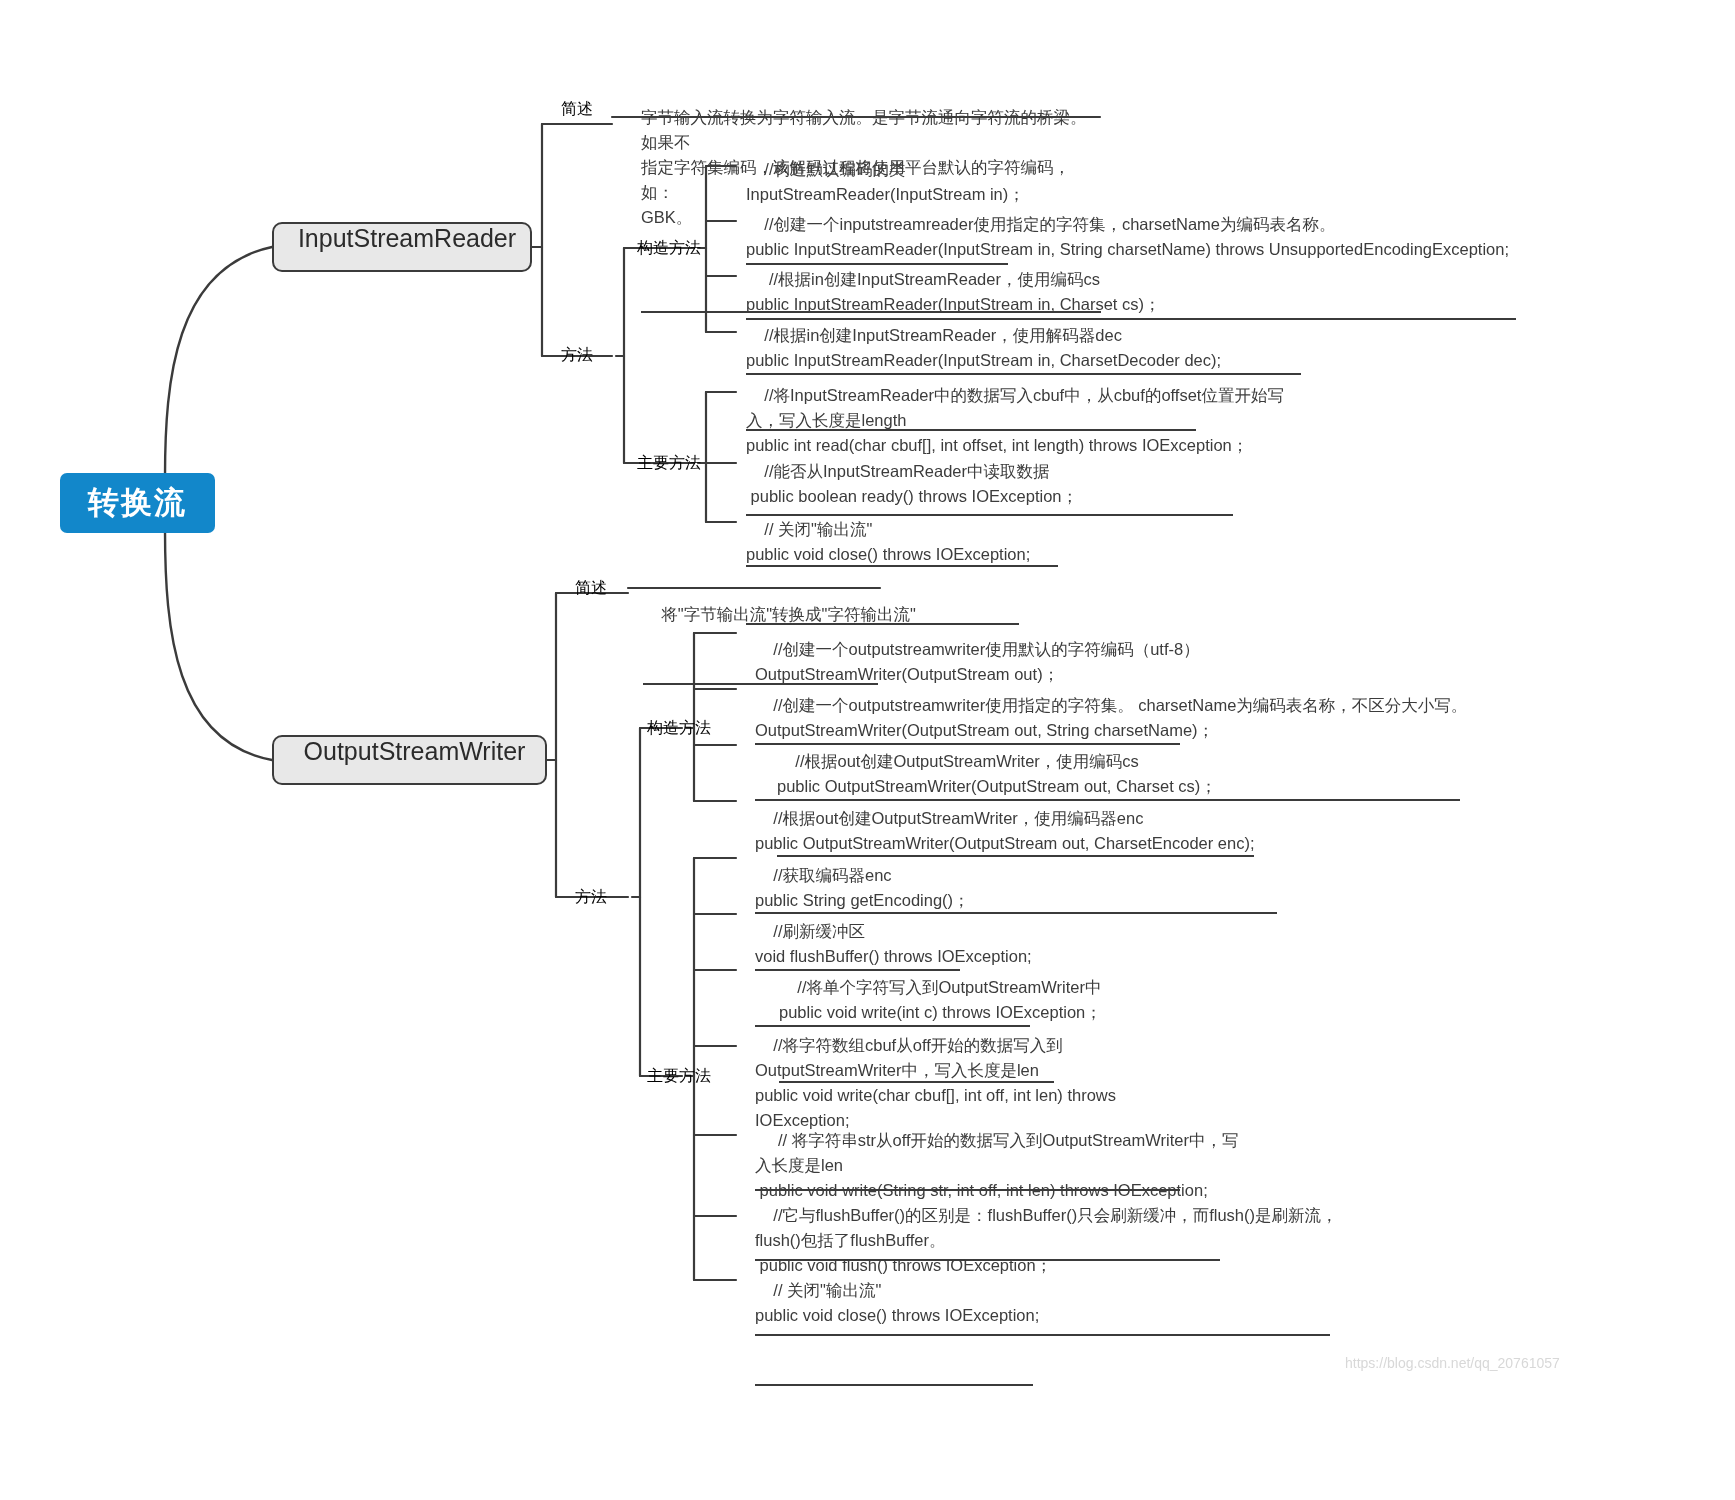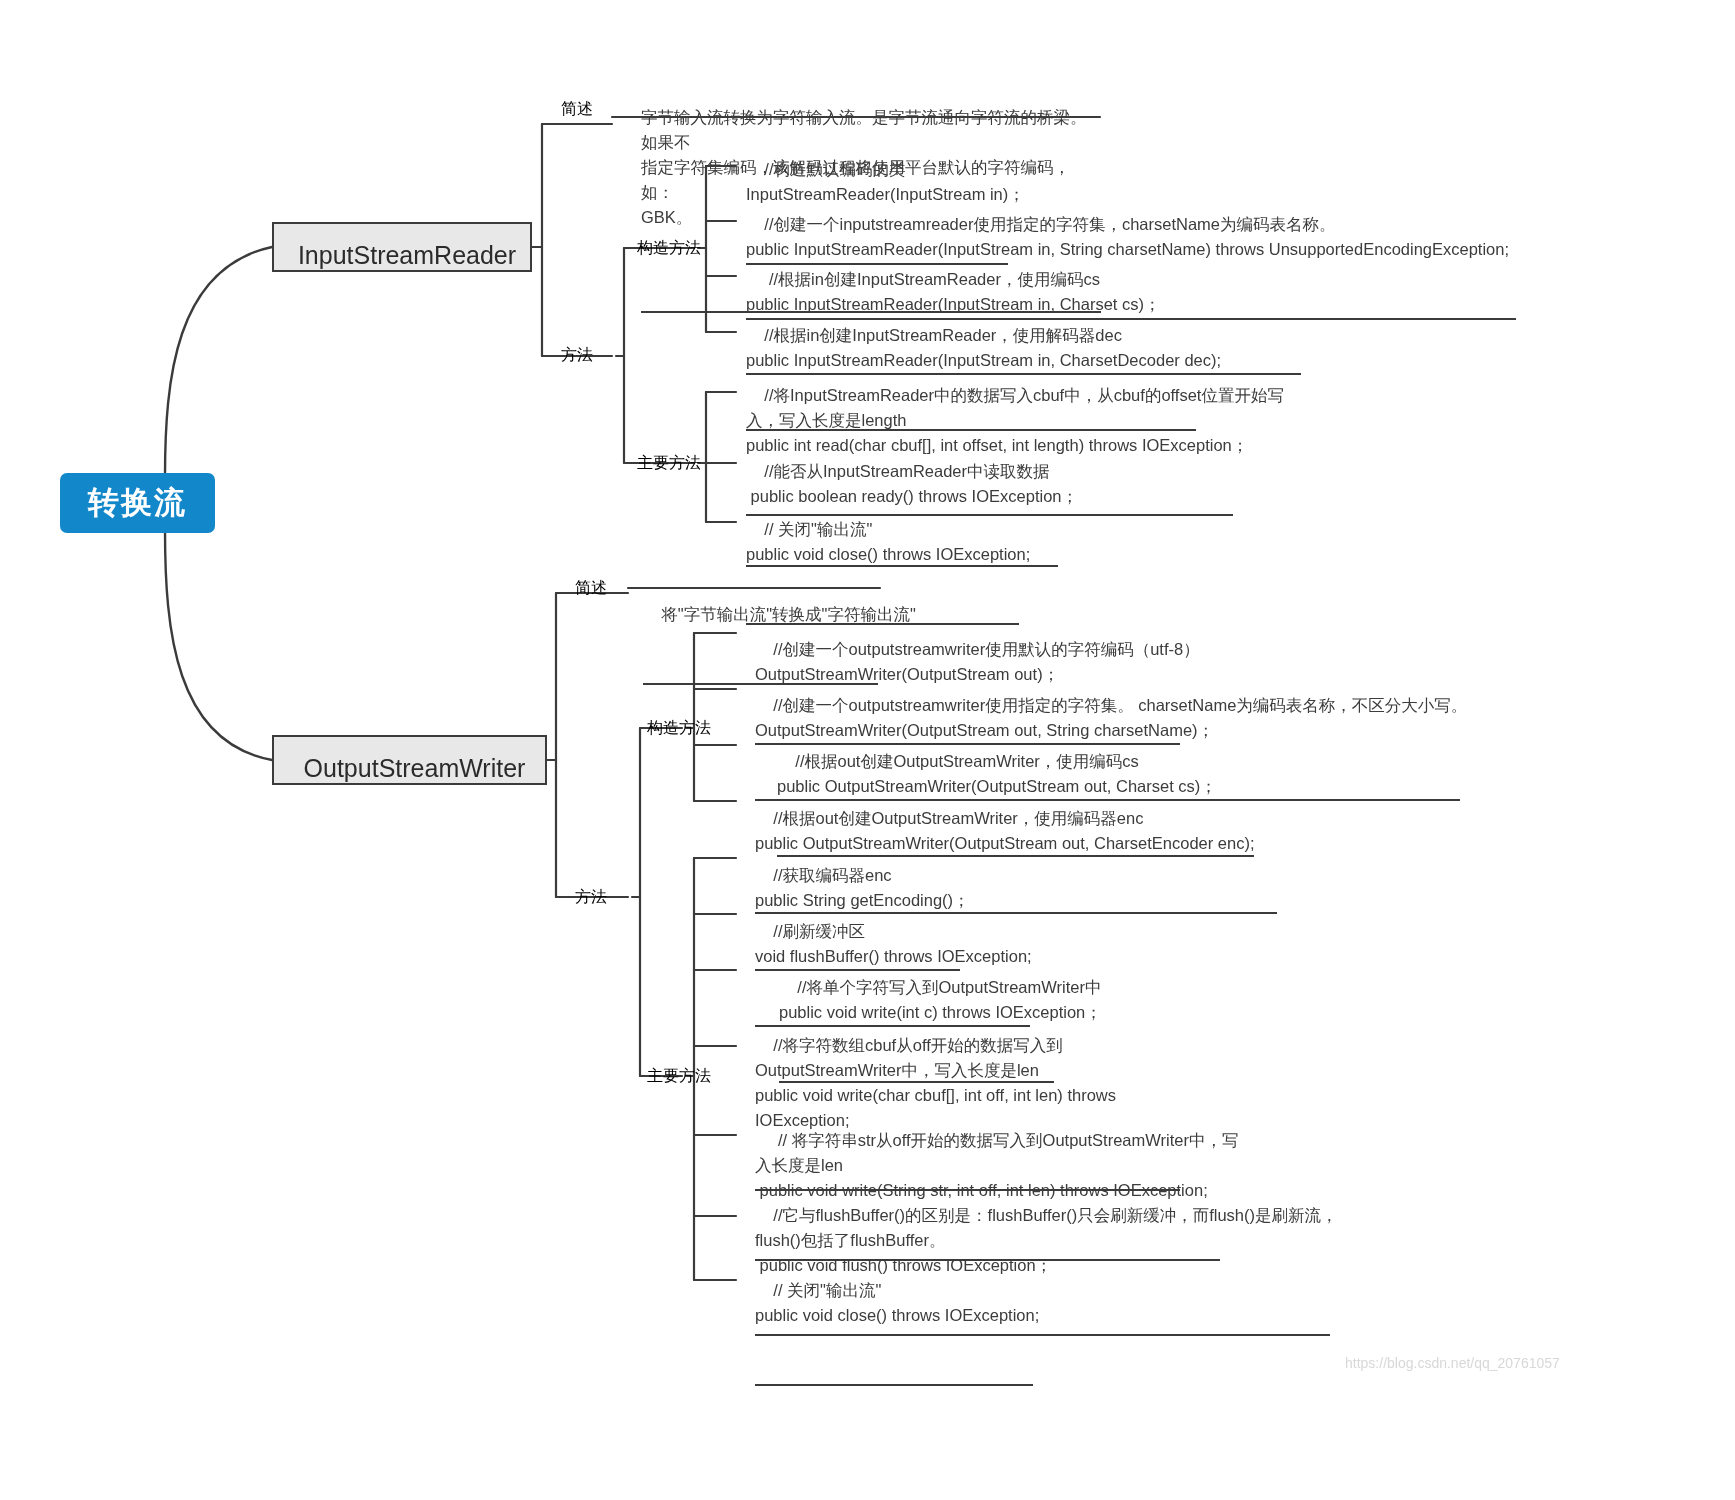--- a/index.html
+++ b/index.html
@@ -22,24 +22,24 @@
     border-radius:7px;
     display:flex;align-items:center;justify-content:center;
     box-sizing:border-box;
   }
 
   
   .topic-node{
     position:absolute;
     background:#e8e8e8;
     border:2px solid #3b3b3b;
-    border-radius:0;
+    border-radius:10px;
     color:#2b2b2b;
     font-size:25px;
-    display:flex;align-items:flex-end;justify-content:center;
+    display:flex;align-items:flex-start;justify-content:center;
     box-sizing:border-box;
     white-space:nowrap;
     padding-left:10px;
   }
 
   
   .label-node{
     position:absolute;
     font-size:16px;
     color:#000000;

